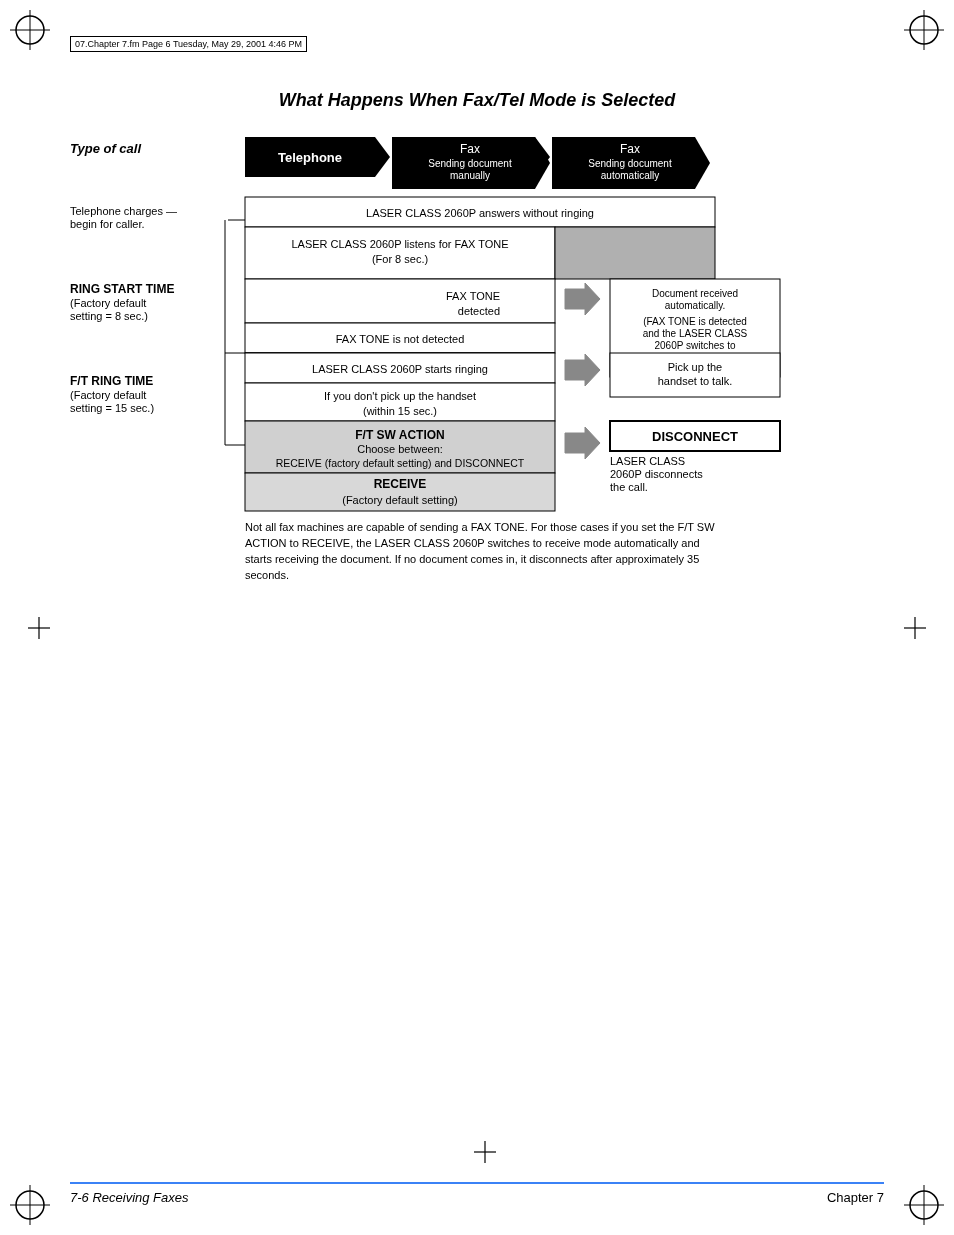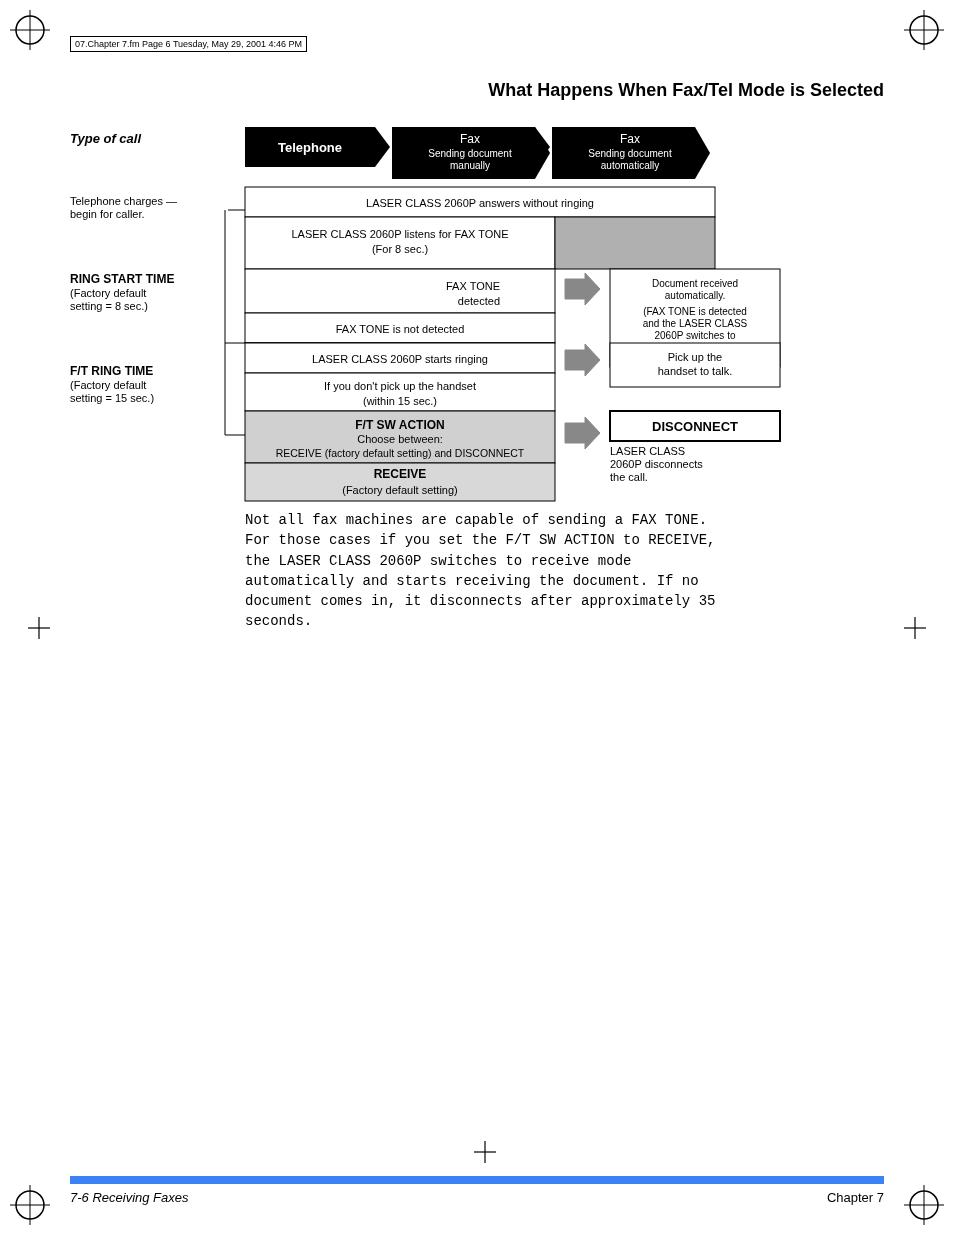--- a/index.html
+++ b/index.html
@@ -49,25 +49,27 @@
     .content {
       position: absolute;
       top: 80px;
       left: 70px;
       right: 70px;
       bottom: 120px;
     }
 
     
     .page-title {
-      text-align: right;
+      text-align: center;
+      font-style: italic;
       font-weight: bold;
       font-size: 18px;
       font-family: Arial, sans-serif;
       margin-bottom: 24px;
+      margin-top: 10px;
     }
 
     
     .main-svg {
       display: block;
     }
 
     .settings-note {
       font-family: Arial, sans-serif;
       font-size: 13px;
@@ -229,27 +231,27 @@
 
       <text x="540" y="330" font-family="Arial, sans-serif" font-size="11">LASER CLASS</text>
       <text x="540" y="343" font-family="Arial, sans-serif" font-size="11">2060P disconnects</text>
       <text x="540" y="356" font-family="Arial, sans-serif" font-size="11">the call.</text>
 
       <rect x="175" y="338" width="310" height="38" fill="#d8d8d8" stroke="#000" stroke-width="1"></rect>
       <text x="330" y="353" font-family="Arial, sans-serif" font-size="12" font-weight="bold" text-anchor="middle">RECEIVE</text>
       <text x="330" y="369" font-family="Arial, sans-serif" font-size="11" text-anchor="middle">(Factory default setting)</text>
 
       <foreignObject x="175" y="385" width="480" height="120">
-        <div xmlns="http://www.w3.org/1999/xhtml" style="font-family:Liberation Mono, monospace;font-size:14px;line-height:1.45;">
+        <div xmlns="http://www.w3.org/1999/xhtml" style="font-family:Liberation Sans, sans-serif;font-size:11px;line-height:1.45;">
           Not all fax machines are capable of sending a FAX TONE. For those cases if you set the F/T SW ACTION to RECEIVE, the LASER CLASS 2060P switches to receive mode automatically and starts receiving the document. If no document comes in, it disconnects after approximately 35 seconds.
         </div>
       </foreignObject>
     </svg>
 
 
   </div>
 
-  <div style="position:absolute;bottom:30px;left:70px;right:70px;border-top:8px solid #3b82f6;padding-top:6px;display:flex;justify-content:space-between;">
+  <div style="position:absolute;bottom:30px;left:70px;right:70px;border-top:2px solid #3b82f6;padding-top:6px;display:flex;justify-content:space-between;">
     <span style="font-family:Arial,sans-serif;font-size:13px;font-style:italic;">7-6    Receiving Faxes</span>
     <span style="font-family:Arial,sans-serif;font-size:13px;">Chapter 7</span>
   </div>
 
 </div>
 
 </body></html>

